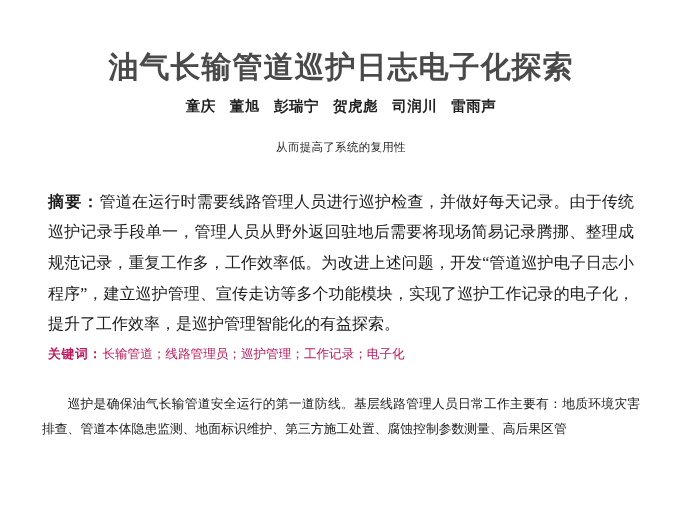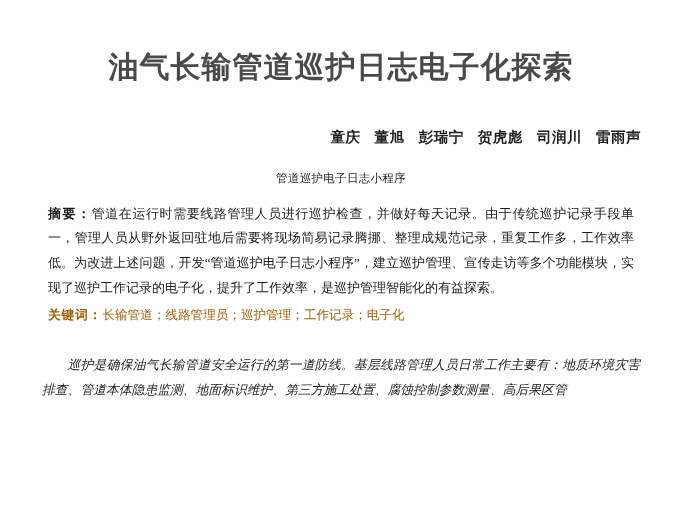--- a/index.html
+++ b/index.html
@@ -24,66 +24,65 @@
   .title {
     margin-top: 48px;
     text-align: center;
     font-size: 30px;
     font-weight: 700;
     letter-spacing: 1px;
     color: #4a4a4a;
     line-height: 1.25;
   }
   .authors {
-    margin-top: 42px;
-    text-align: right;
+    margin-top: 11px;
+    text-align: center;
     font-size: 14.5px;
     font-weight: 700;
     color: #1f1f1f;
     letter-spacing: 0.5px;
     font-family: Liberation Serif, serif;
   }
   .authors span {
     margin: 0 5px;
   }
   .affiliation {
     margin-top: 24px;
     text-align: center;
     font-size: 11.5px;
     color: #1f1f1f;
     letter-spacing: 0.3px;
   }
   .abstract-block {
-    margin-top: 16px;
+    margin-top: 32px;
     padding: 0 12px;
-    font-size: 13px;
+    font-size: 16px;
     line-height: 1.92;
     text-align: justify;
     color: #1b1b1b;
   }
   .abstract-block .lead {
     font-weight: 700;
     letter-spacing: 1px;
   }
   .keywords {
     margin-top: 2px;
     padding: 0 12px;
     font-size: 12.6px;
     line-height: 1.92;
-    color: #a16207;
+    color: #be185d;
   }
   .keywords .lead {
     font-weight: 700;
     letter-spacing: 1px;
   }
   .columns {
     margin-top: 26px;
     display: flex;
     padding: 0 6px;
-    font-style: italic;
   }
   .col {
     flex: 1 1 0;
     font-size: 12.8px;
     line-height: 1.95;
     text-align: justify;
     color: #1b1b1b;
   }
   .col p {
     margin: 0;
@@ -101,21 +100,21 @@
 
   <div class="authors">
     <span>童庆</span>
     <span>董旭</span>
     <span>彭瑞宁</span>
     <span>贺虎彪</span>
     <span>司润川</span>
     <span>雷雨声</span>
   </div>
 
-  <div class="affiliation">管道巡护电子日志小程序</div>
+  <div class="affiliation">从而提高了系统的复用性</div>
 
   <div class="abstract-block">
     <span class="lead">摘要：</span><span>管道在运行时需要线路管理人员进行巡护检查，并做好每天记录。由于传统巡护记录手段单一，管理人员从野外返回驻地后需要将现场简易记录腾挪、整理成规范记录，重复工作多，工作效率低。为改进上述问题，开发“管道巡护电子日志小程序”，建立巡护管理、宣传走访等多个功能模块，实现了巡护工作记录的电子化，提升了工作效率，是巡护管理智能化的有益探索。</span>
   </div>
 
   <div class="keywords">
     <span class="lead">关键词：</span><span>长输管道；线路管理员；巡护管理；工作记录；电子化</span>
   </div>
 
   <div class="columns">

